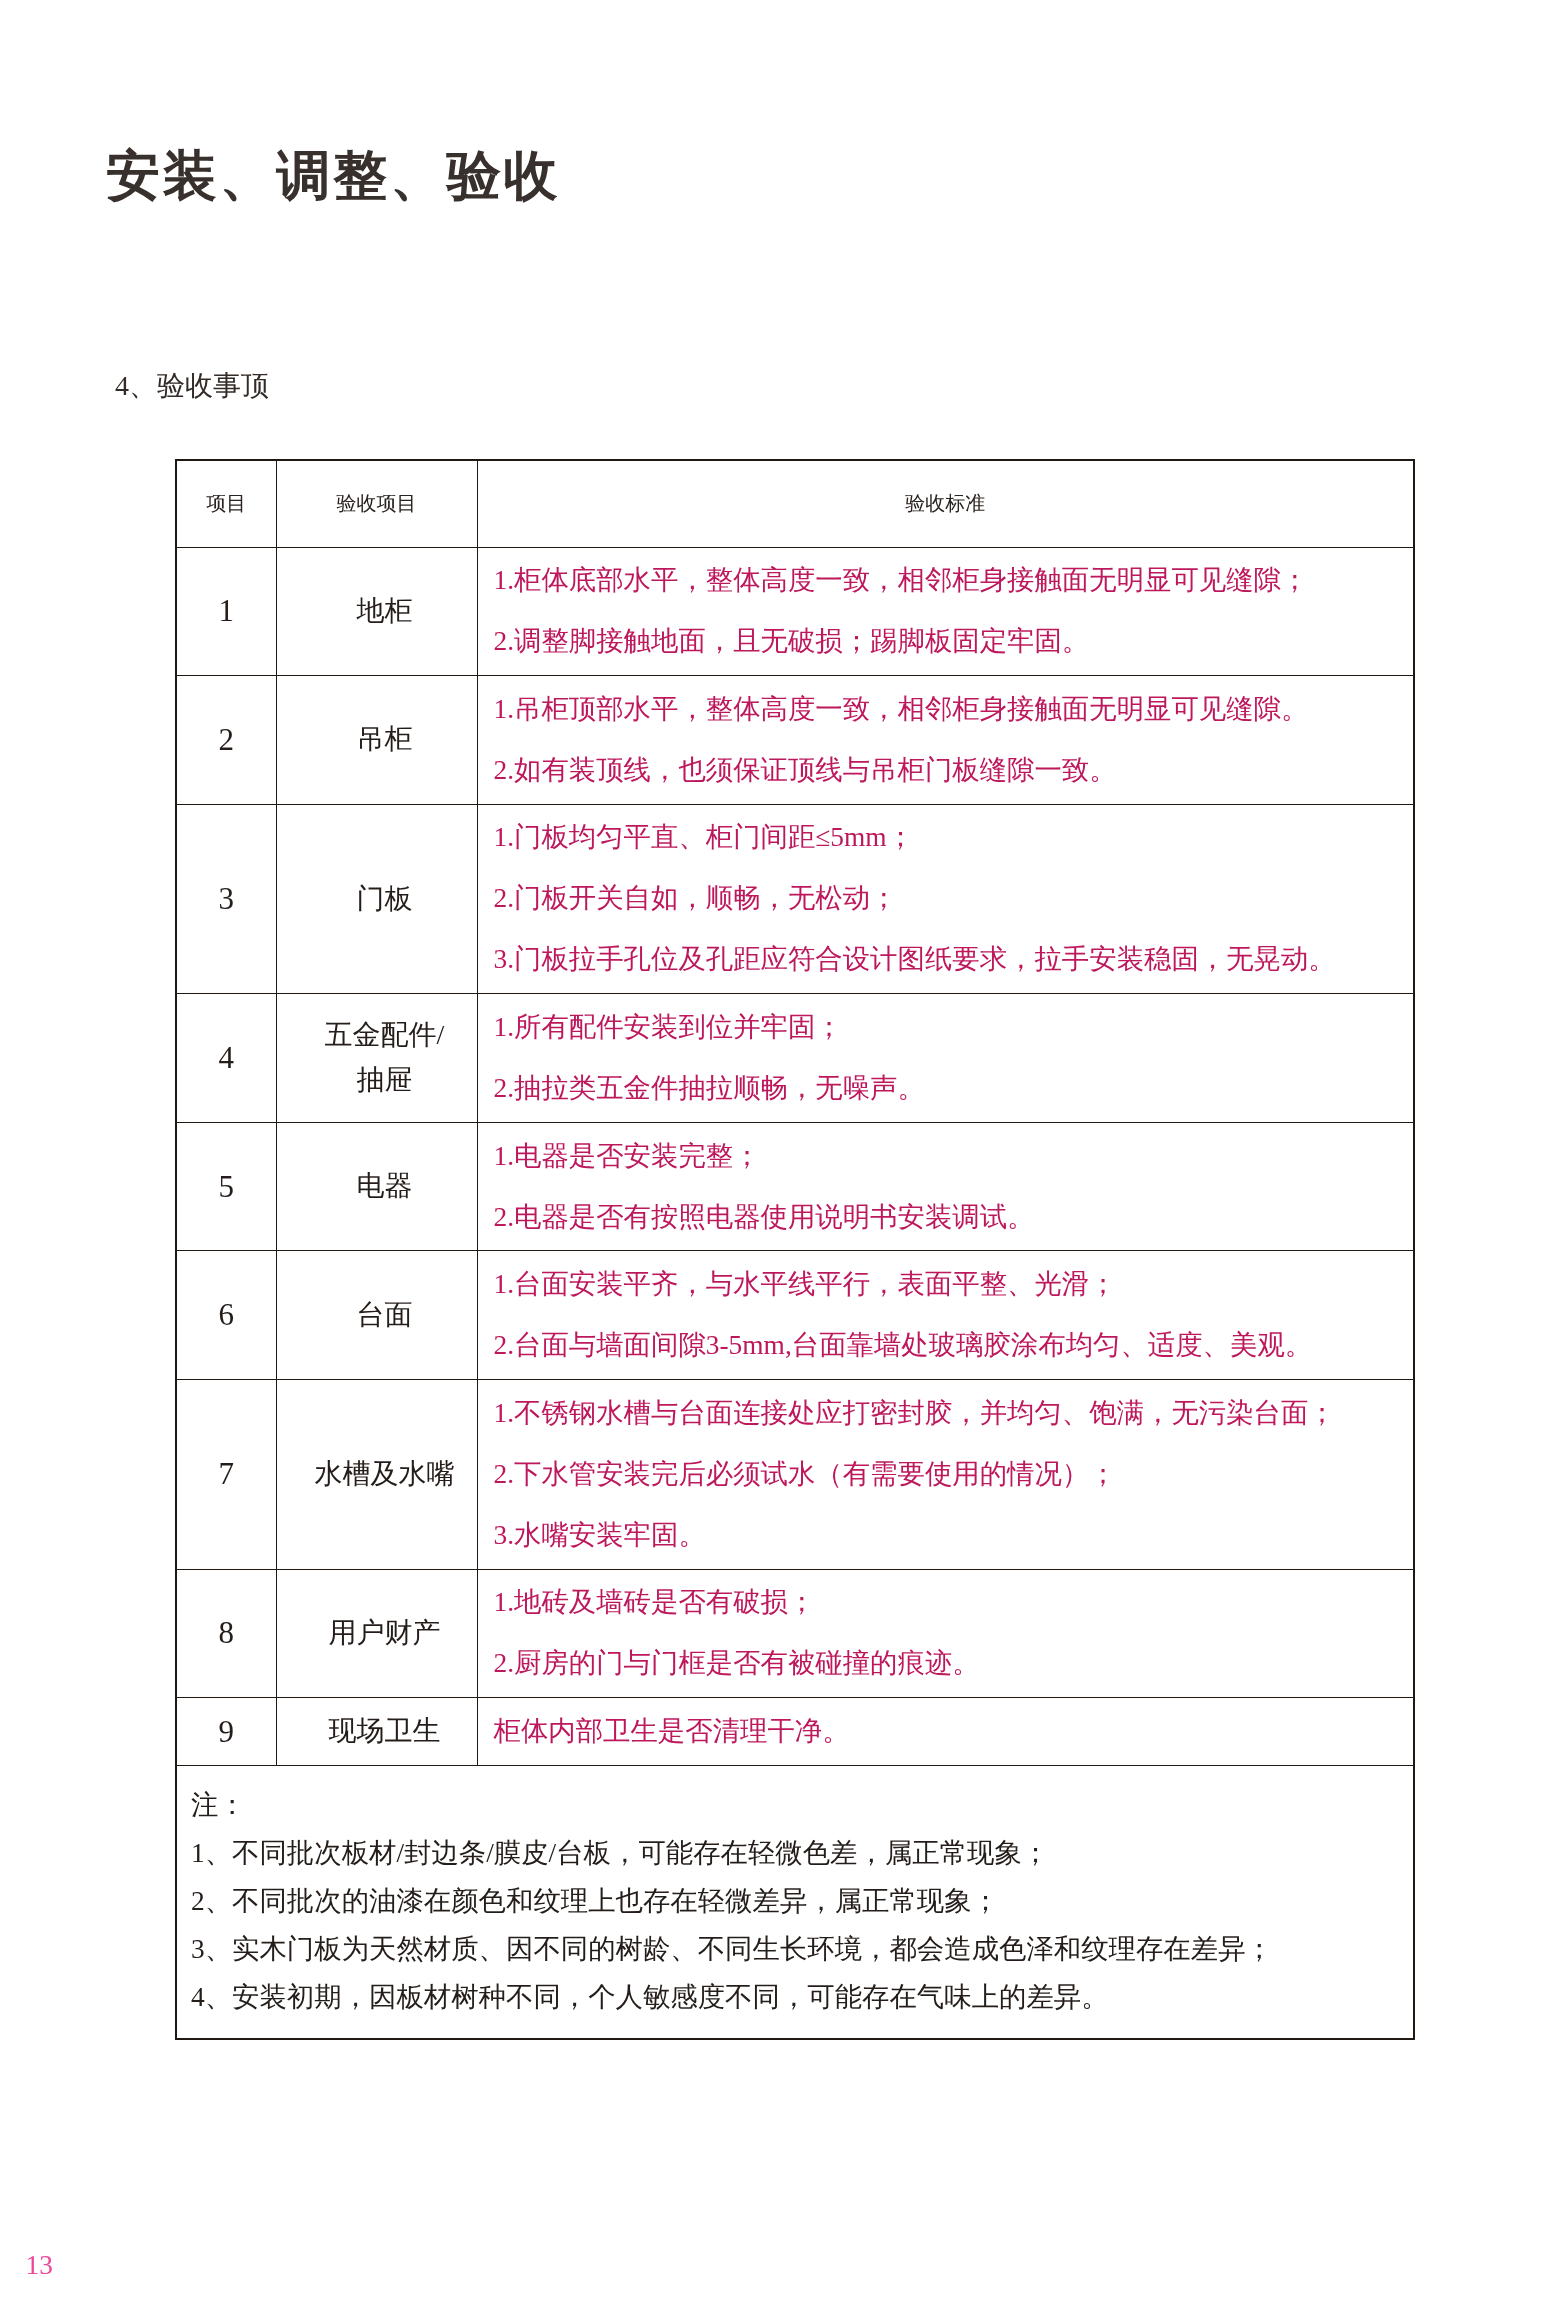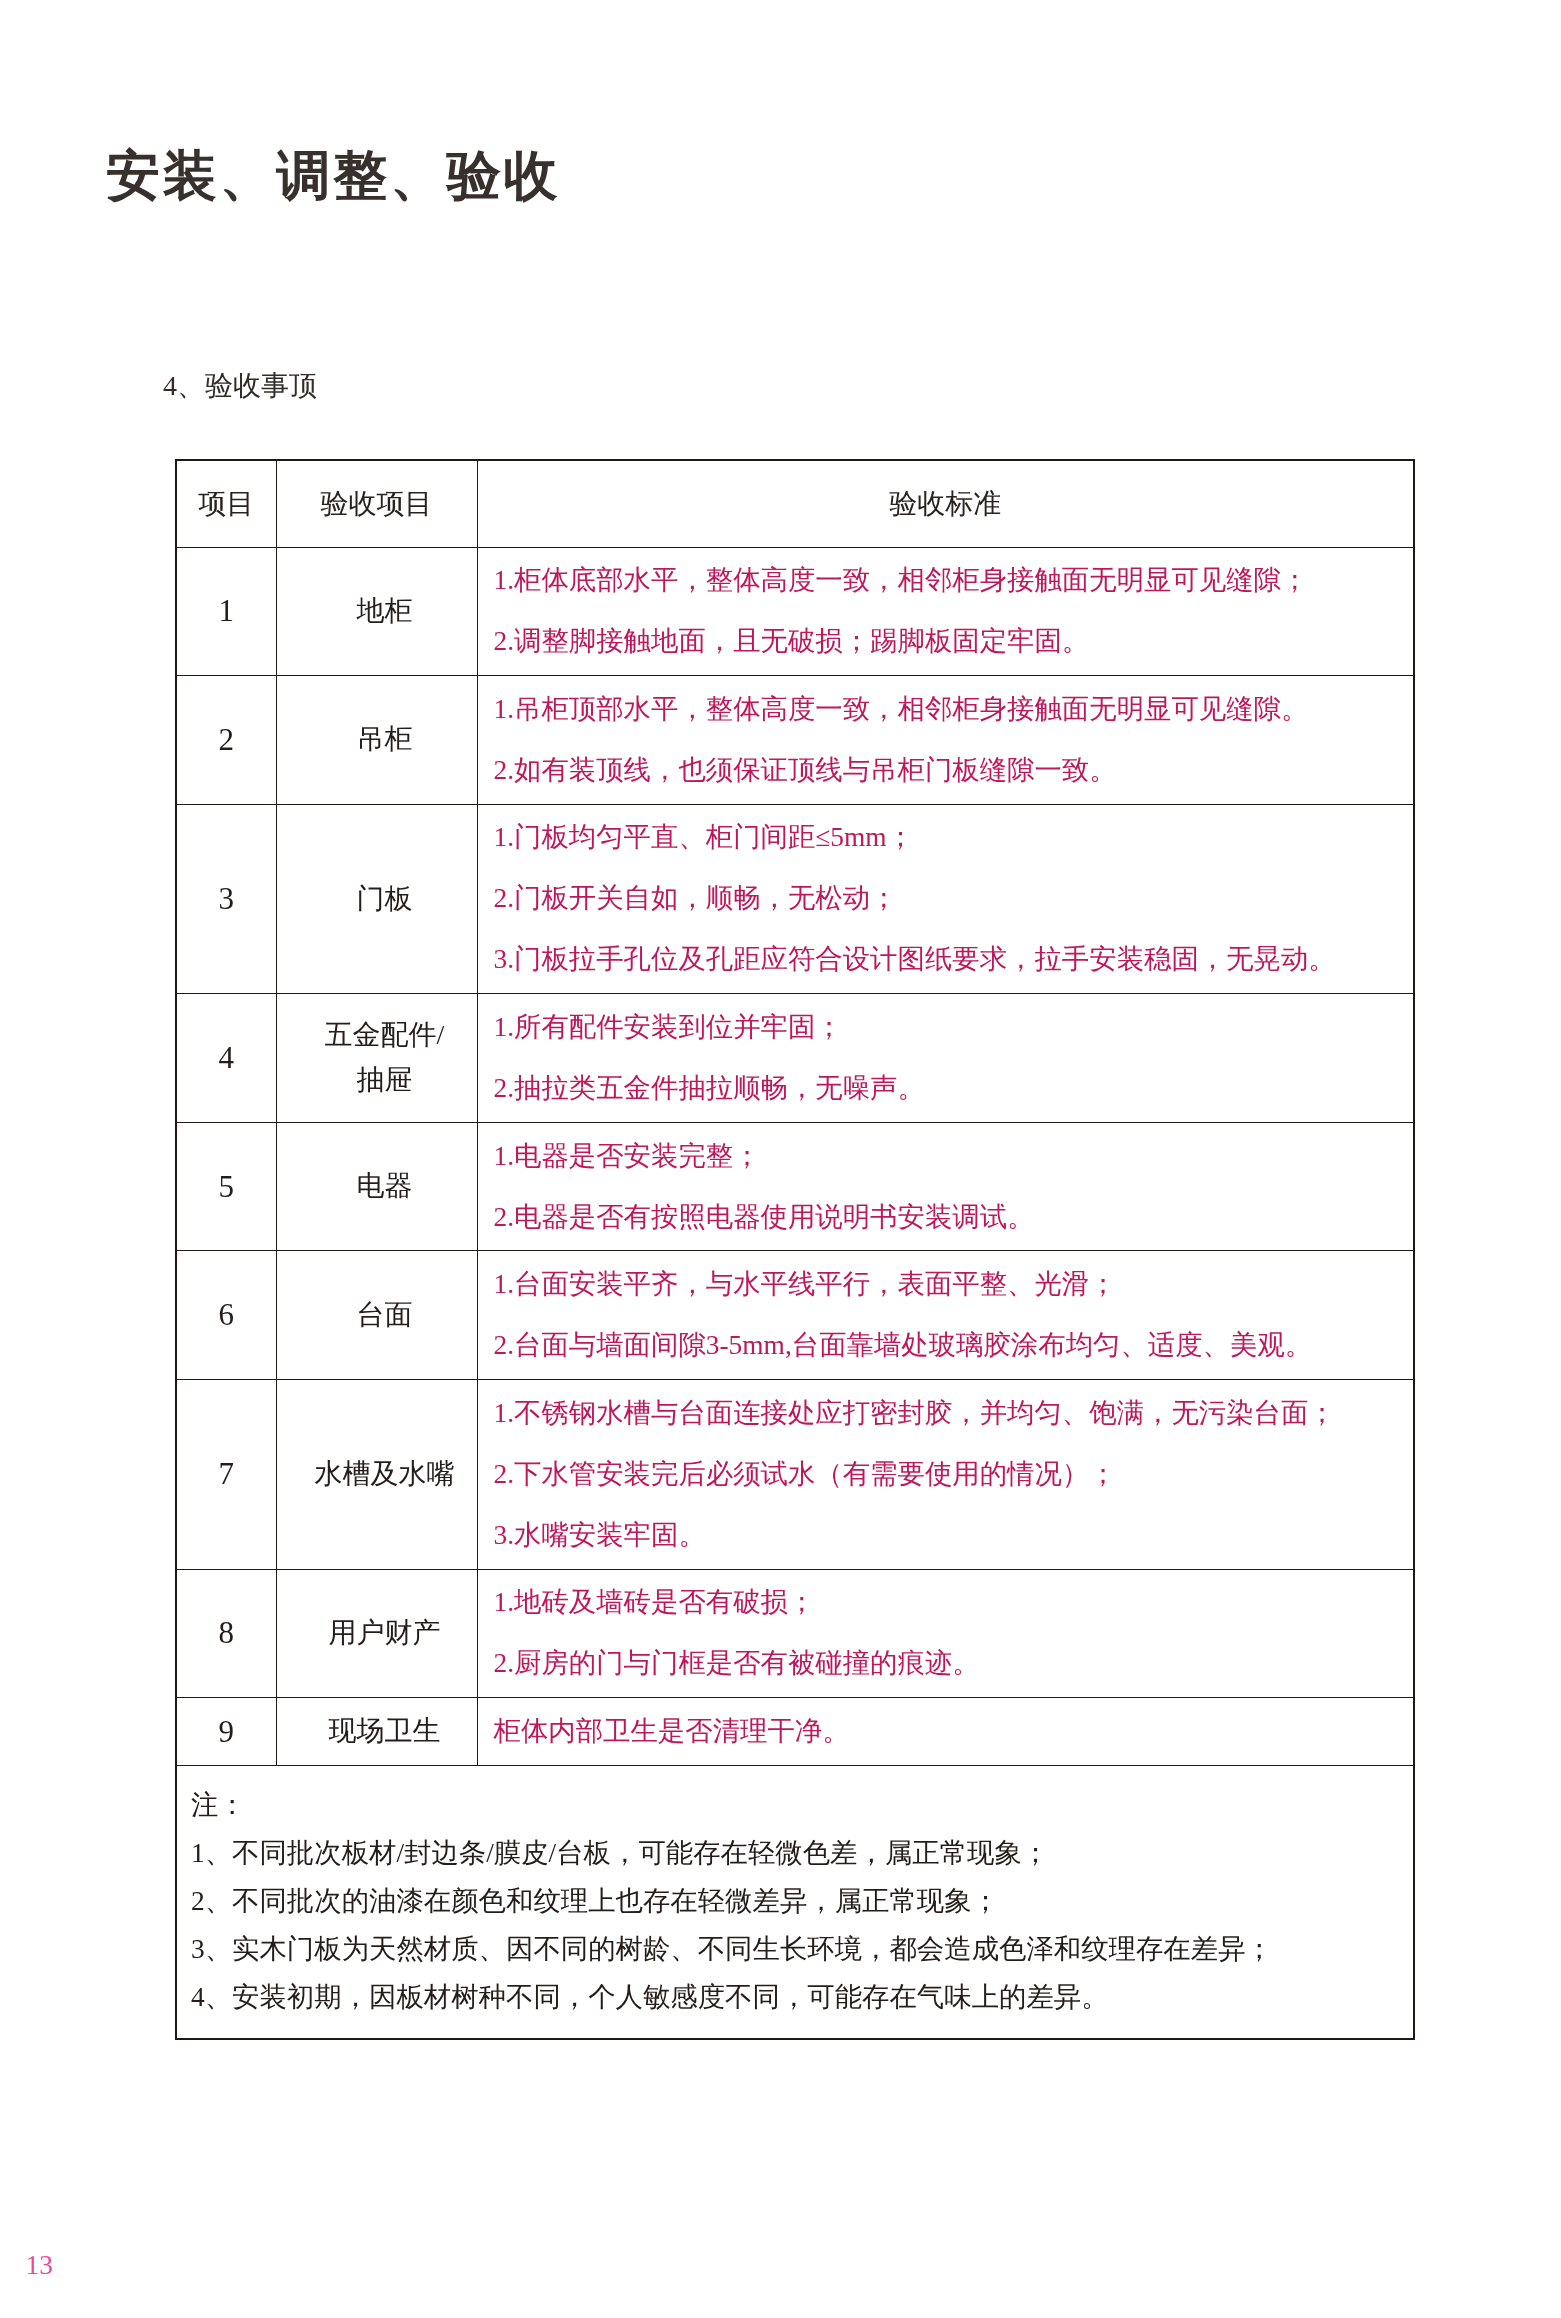--- a/index.html
+++ b/index.html
@@ -12,35 +12,35 @@
     font-family:Liberation Serif, serif;
     overflow:hidden;
   }
   .doc-title {
     position:absolute; left:106px; top:140px;
     font-size:54px; font-weight:bold; color:#38302c;
     letter-spacing:2.8px;
   }
   .section-label {
     position:absolute; left:115px; top:367px;
-    font-size:28px; color:#332b27;margin-left:48px;
+    font-size:28px; color:#332b27;
   }
   .table-wrap {
     position:absolute; left:175px; top:459px; width:1240px;
   }
   table.acceptance {
     border-collapse:collapse; width:100%; table-layout:fixed;
     border:2.8px solid #201913;
   }
   table.acceptance td, table.acceptance th {
     border:1.9px solid #201913;
     vertical-align:middle;
   }
   th.hdr {
-    height:87px; font-size:28px; font-weight:normal;
+    height:87px; font-size:20px; font-weight:normal;
     text-align:center; color:#2a221e;
   }
   td.num-cell { text-align:center; font-size:31px; color:#241d19; }
   td.item-cell {
     text-align:center; font-size:28px; color:#241d19;
     white-space:pre-line; line-height:1.6;padding-left:16px;
   }
   td.std-cell { padding:2.8px 7.6px 2.8px 16px; }
   .std-line {
     font-size:27.4px; line-height:61px; color:#be185d;

